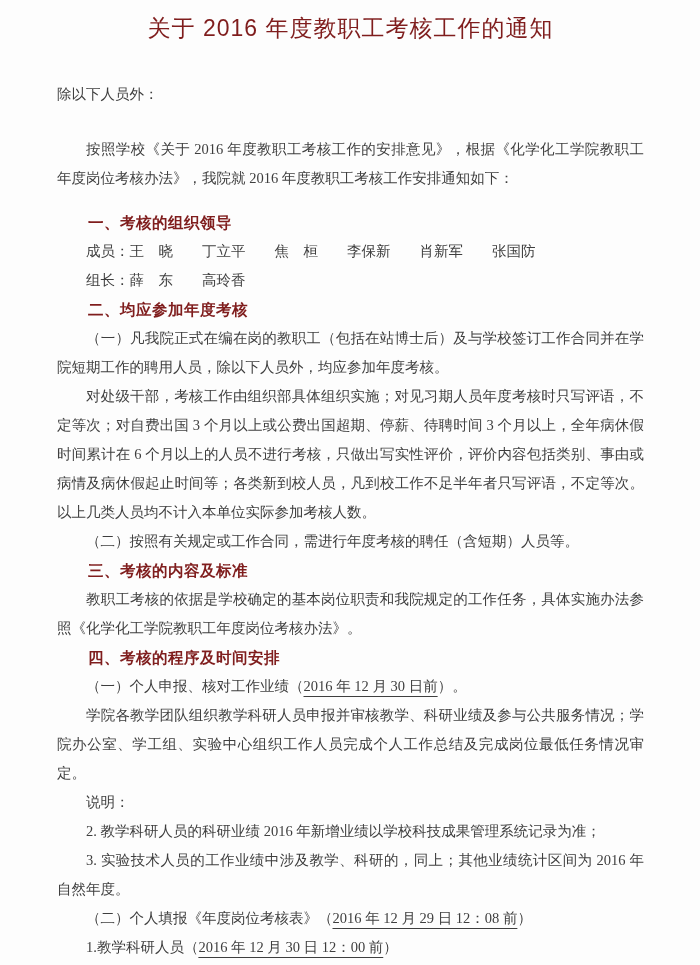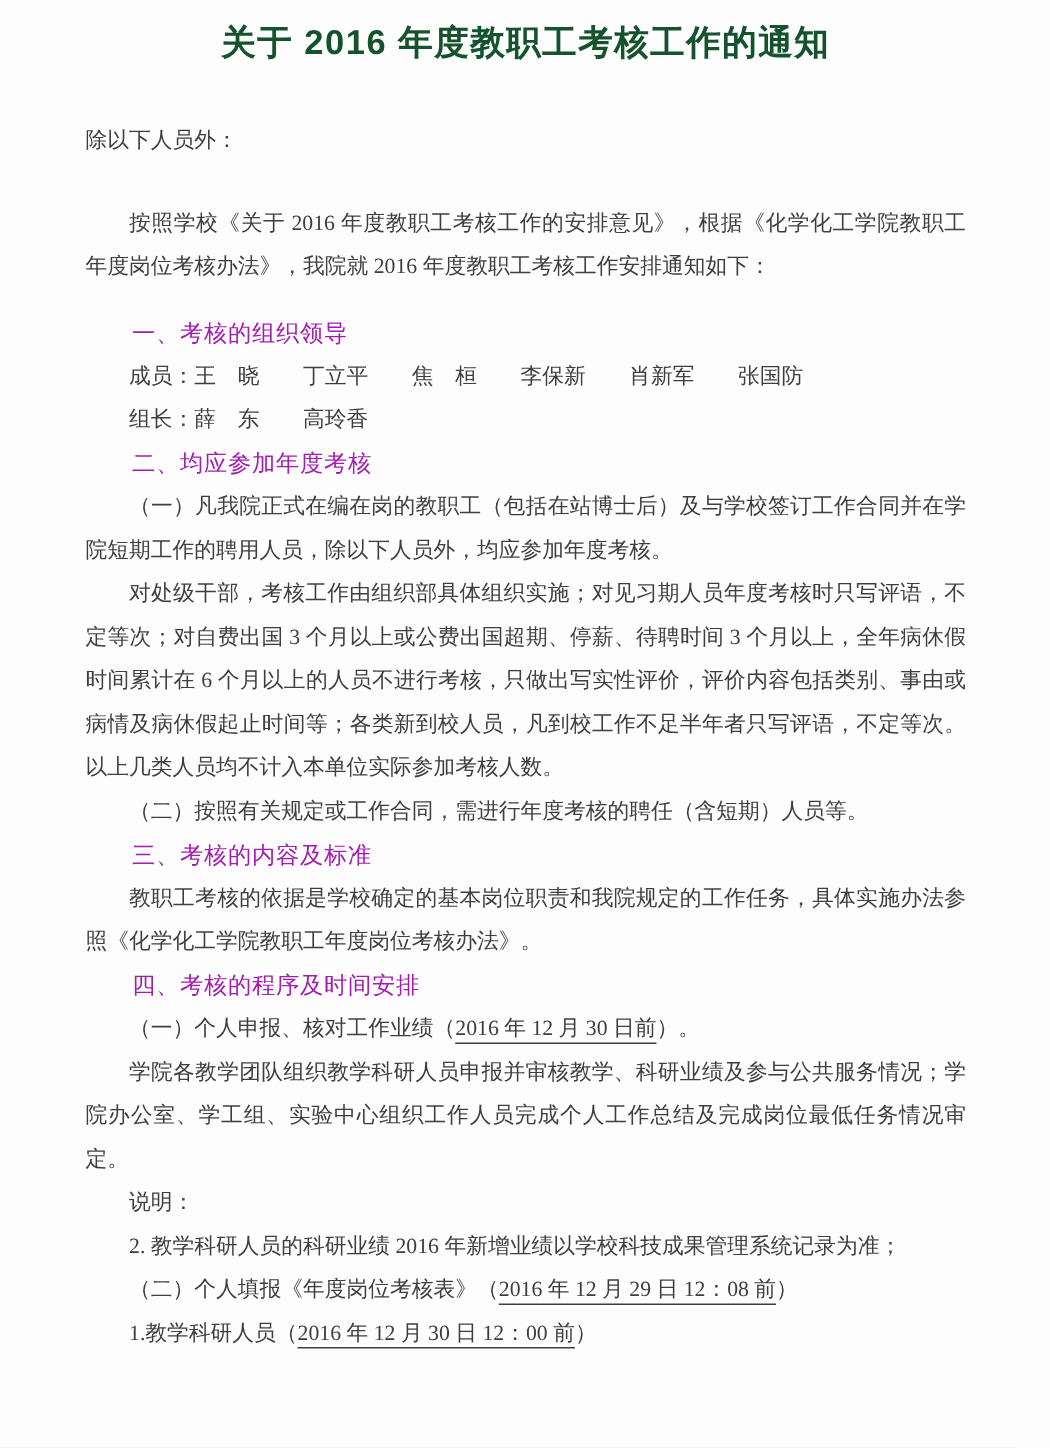--- a/index.html
+++ b/index.html
@@ -20,40 +20,40 @@
     font-family: "Liberation Serif", "DejaVu Serif", serif;
     font-size: 14.5px;
     line-height: 29px;
     text-align: justify;
     word-break: break-all;
   }
   .title {
     margin: 4px 0 0 0;
     text-align: center;
     font-family: "Liberation Sans", "DejaVu Sans", sans-serif;
-    font-weight: bold;
+    font-weight: normal;
     font-size: 23px;
     line-height: 36px;
     letter-spacing: 1px;
-    color: #14532d;
+    color: #7f1d1d;
     word-break: keep-all;
   }
   .salutation {
     margin: 34px 0 0 0;
   }
   p { margin: 0; }
   .para { text-indent: 2em; }
   .intro { margin-top: 26px; }
   .heading {
     margin: 0;
     font-family: "Liberation Sans", "DejaVu Sans", sans-serif;
-    font-weight: normal;
+    font-weight: bold;
     font-size: 15.5px;
     line-height: 29px;
-    color: #a21caf;
+    color: #7f1d1d;
     text-indent: 2em;
     letter-spacing: 0.5px;
   }
   .heading-first { margin-top: 15px; }
   .name-line { text-indent: 2em; }
   .u {
     text-decoration: underline;
     text-underline-offset: 5px;
     text-decoration-thickness: 1px;
   }
@@ -91,18 +91,19 @@
 
   <p class="para"><span>（一）个人申报、核对工作业绩（</span><span class="u">2016 年 12 月 30 日前</span><span>）。</span></p>
 
   <p class="para">学院各教学团队组织教学科研人员申报并审核教学、科研业绩及参与公共服务情况；学院办公室、学工组、实验中心组织工作人员完成个人工作总结及完成岗位最低任务情况审定。</p>
 
   <p class="para">说明：</p>
 
 
   <p class="para">2.  教学科研人员的科研业绩 2016 年新增业绩以学校科技成果管理系统记录为准；</p>
 
+  <p class="para">3.  实验技术人员的工作业绩中涉及教学、科研的，同上；其他业绩统计区间为 2016 年自然年度。</p>
 
   <p class="para"><span>（二）个人填报《年度岗位考核表》（</span><span class="u">2016 年 12 月 29 日 12：08 前</span><span>）</span></p>
 
   <p class="para"><span>1.教学科研人员（</span><span class="u">2016 年 12 月 30 日 12：00 前</span><span>）</span></p>
 
 </div>
 
 </body></html>

